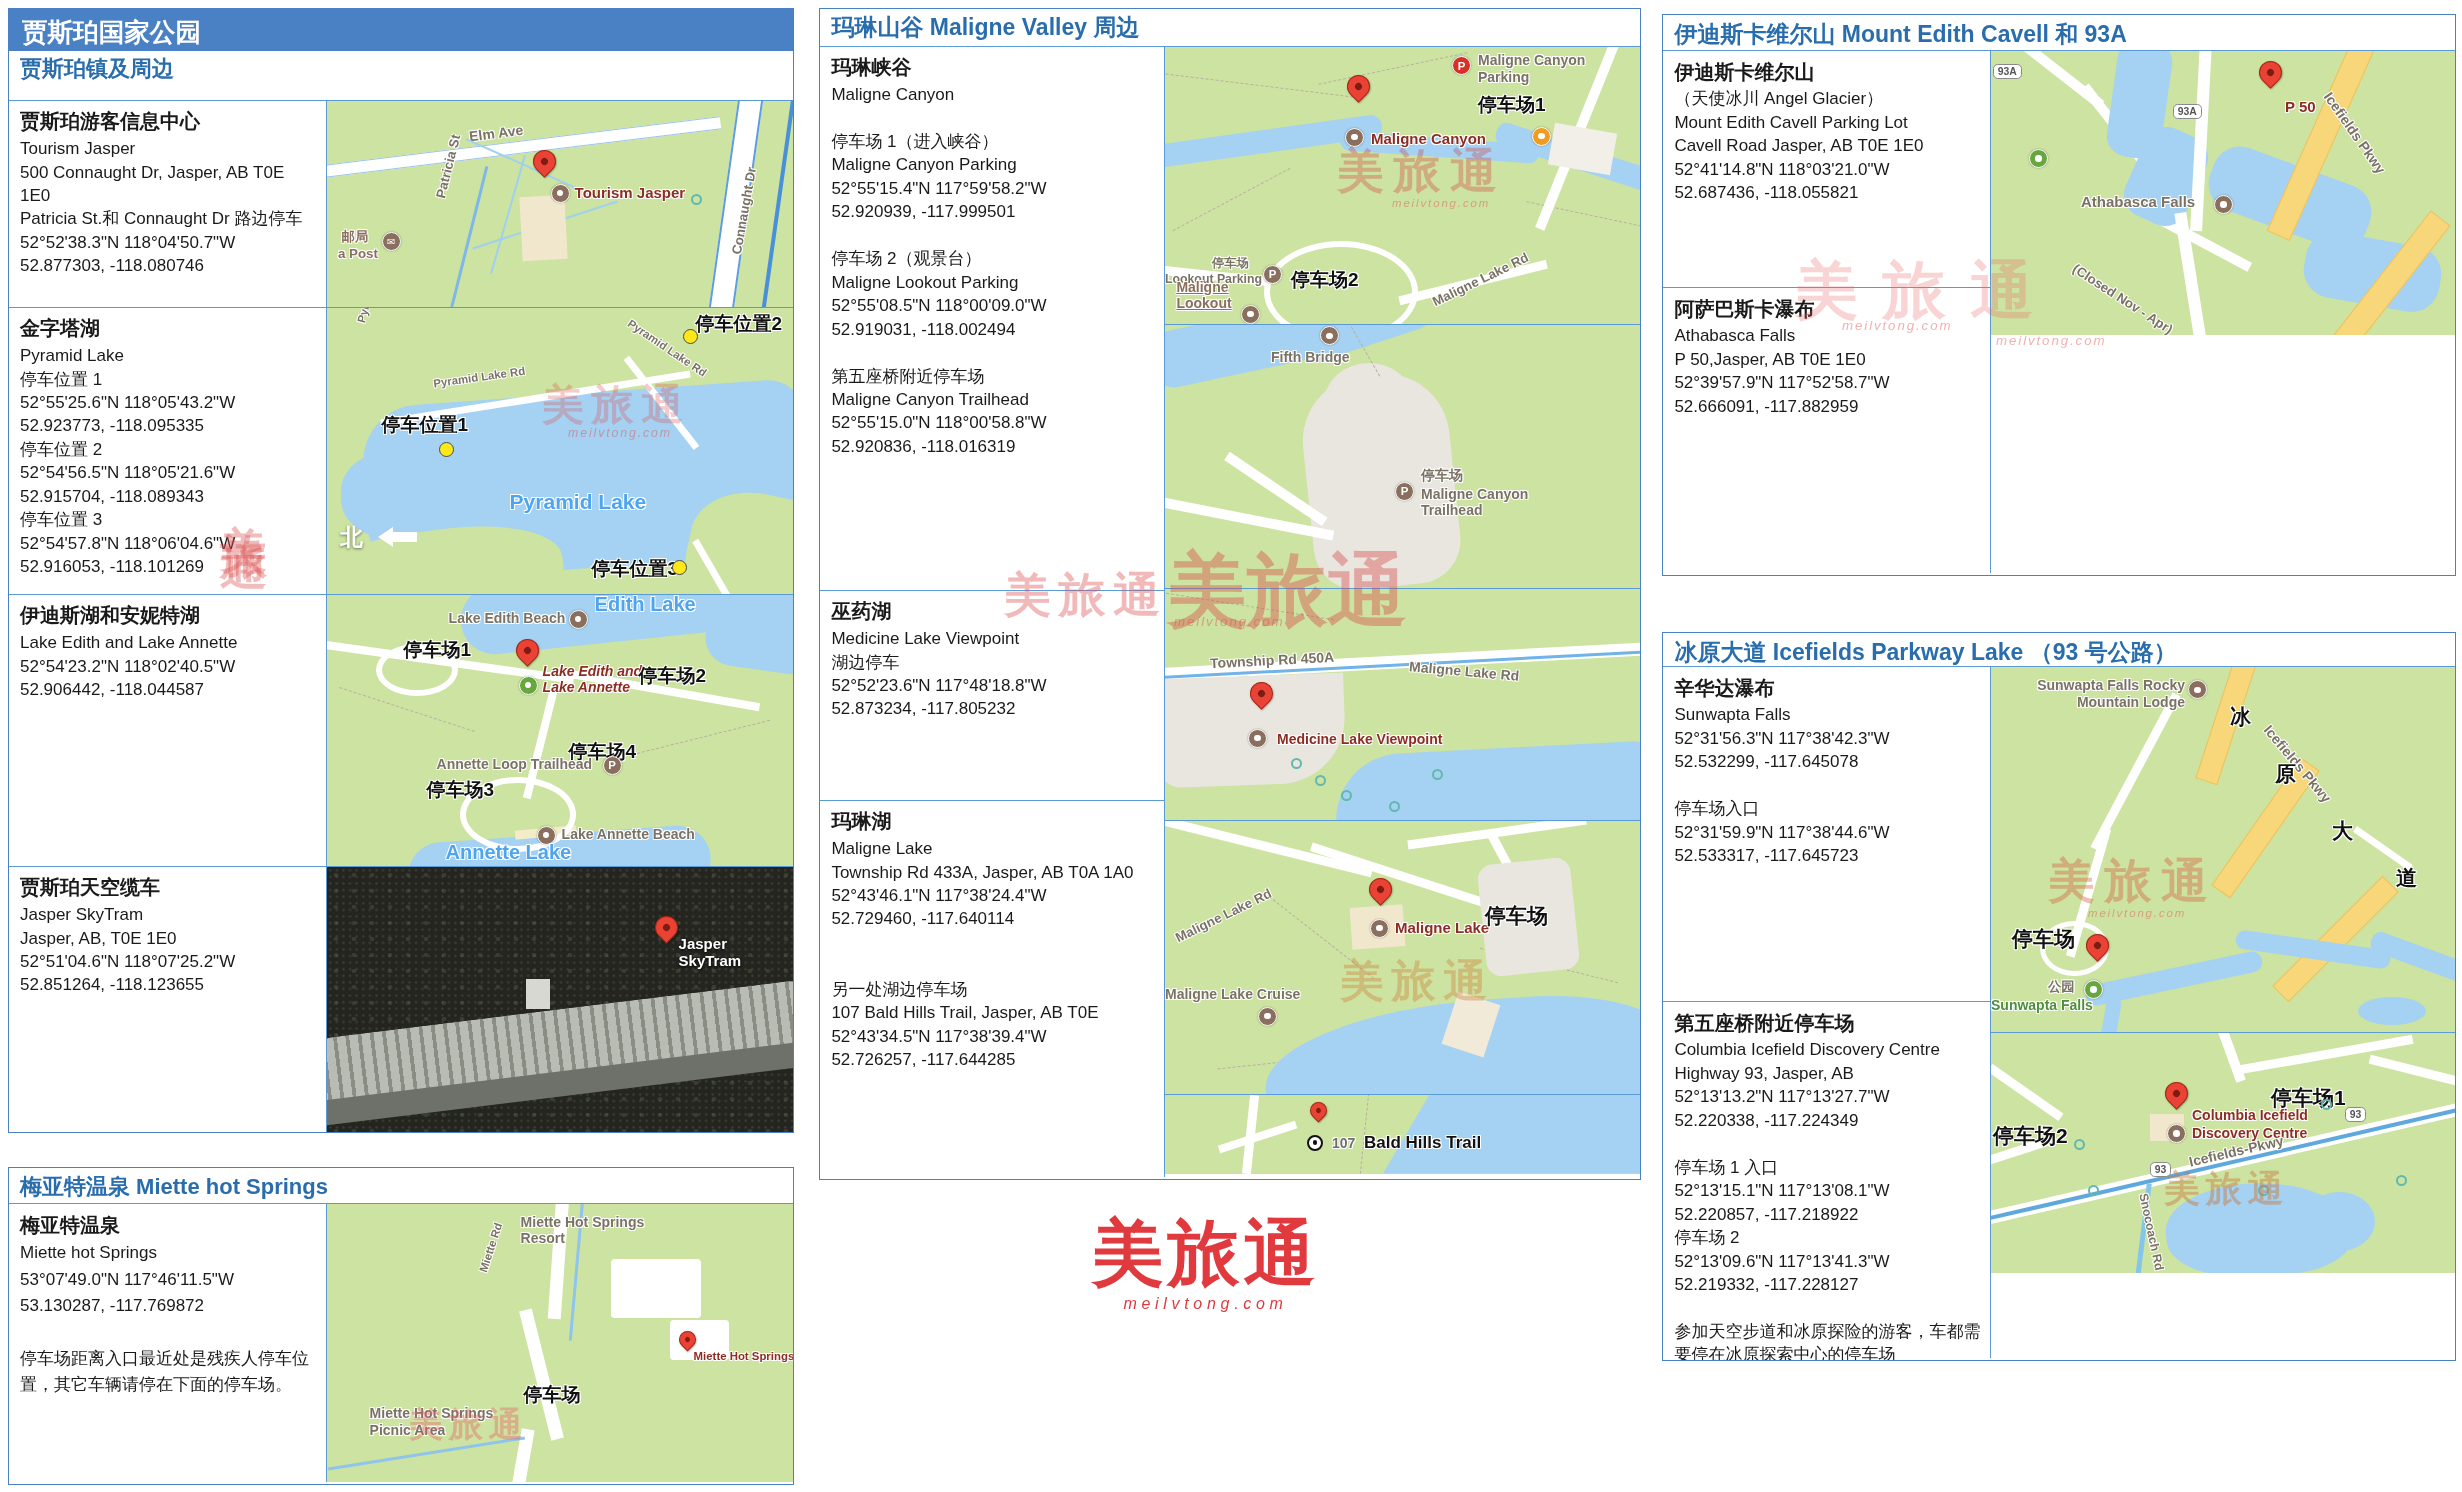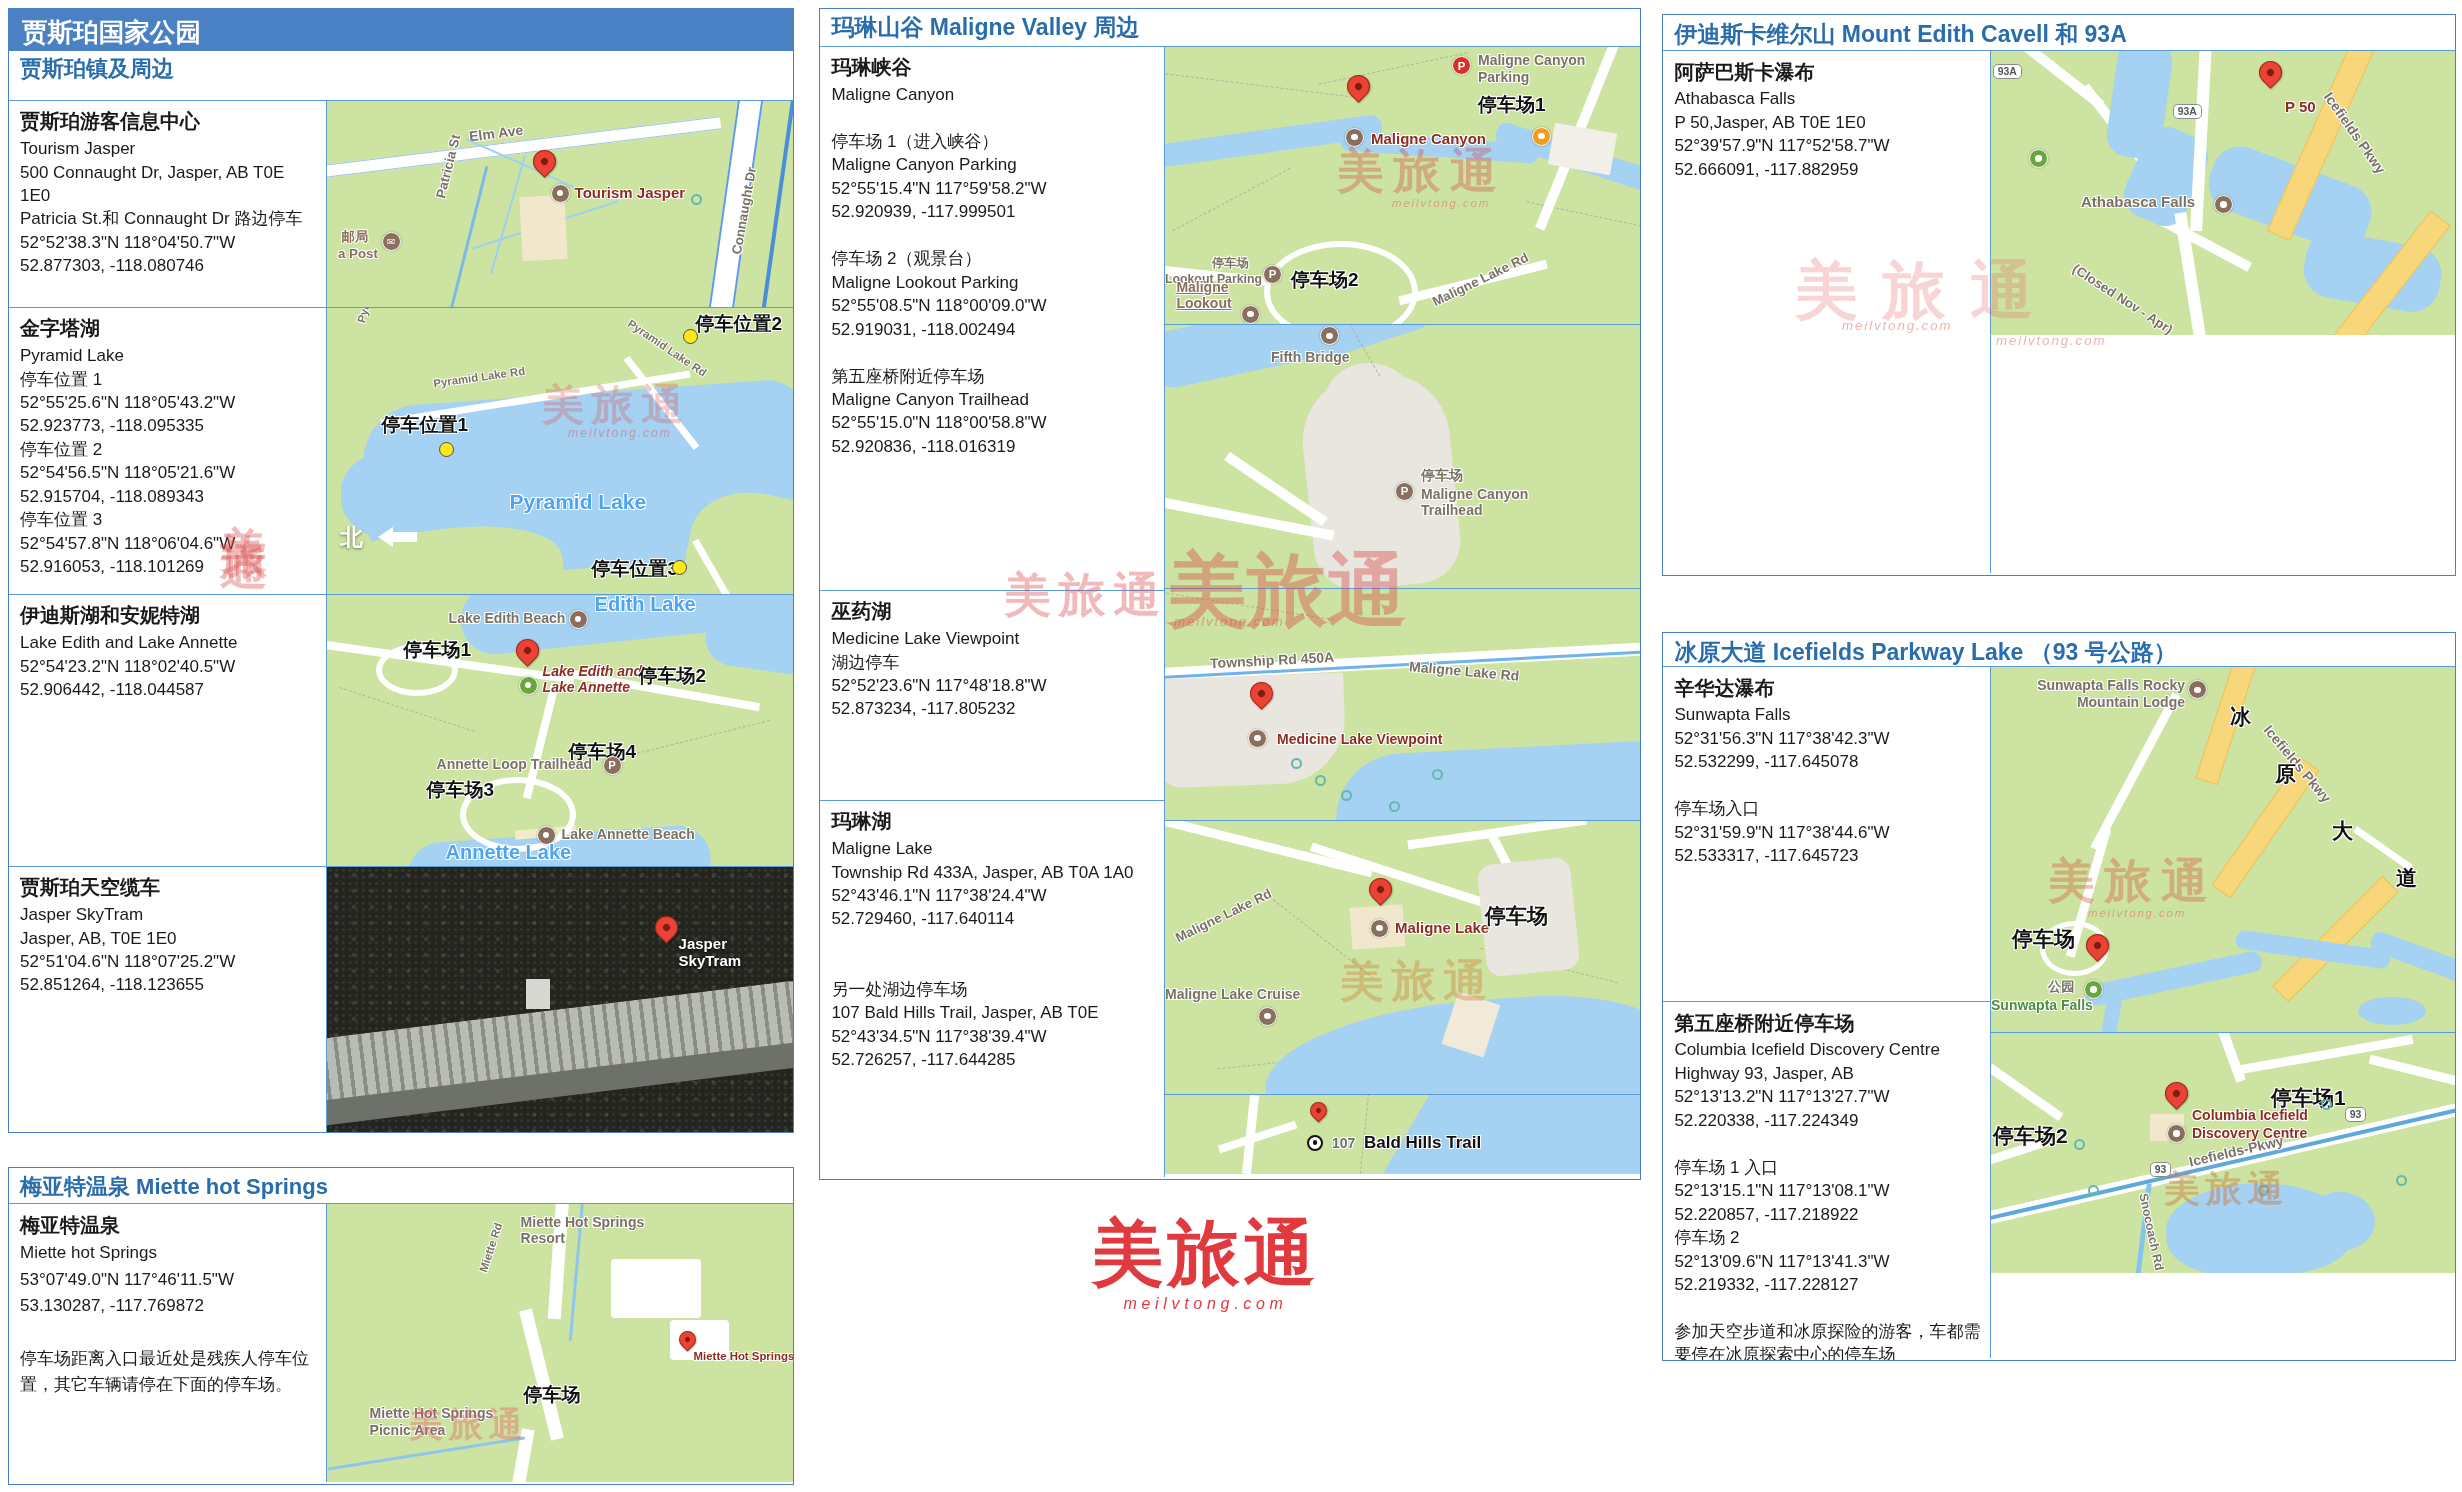--- a/index.html
+++ b/index.html
@@ -371,20 +371,28 @@
         </div>
 
       </div>
     </div>
   </section>
 
   <section class="panel" style="left:1662px;top:14px;width:794px;height:562px;">
     <div class="sec-title" style="height:36px;font-size:23px;">伊迪斯卡维尔山 Mount Edith Cavell 和 93A</div>
     <div style="display:flex;height:522px;">
       <div class="mtexts" style="width:328px;">
+        <div class="mtcell" style="height:236px;">
+          <div class="cell-title">伊迪斯卡维尔山</div>
+          <div class="cell-body">（天使冰川 Angel Glacier）
+Mount Edith Cavell Parking Lot
+Cavell Road Jasper, AB T0E 1E0
+52°41'14.8"N 118°03'21.0"W
+52.687436, -118.055821</div>
+        </div>
         <div class="mtcell" style="height:286px;">
           <div class="cell-title">阿萨巴斯卡瀑布</div>
           <div class="cell-body">Athabasca Falls
 P 50,Jasper, AB T0E 1E0
 52°39'57.9"N 117°52'58.7"W
 52.666091, -117.882959</div>
         </div>
       </div>
       <div class="mmaps">
         <div class="map" style="height:284px;">

